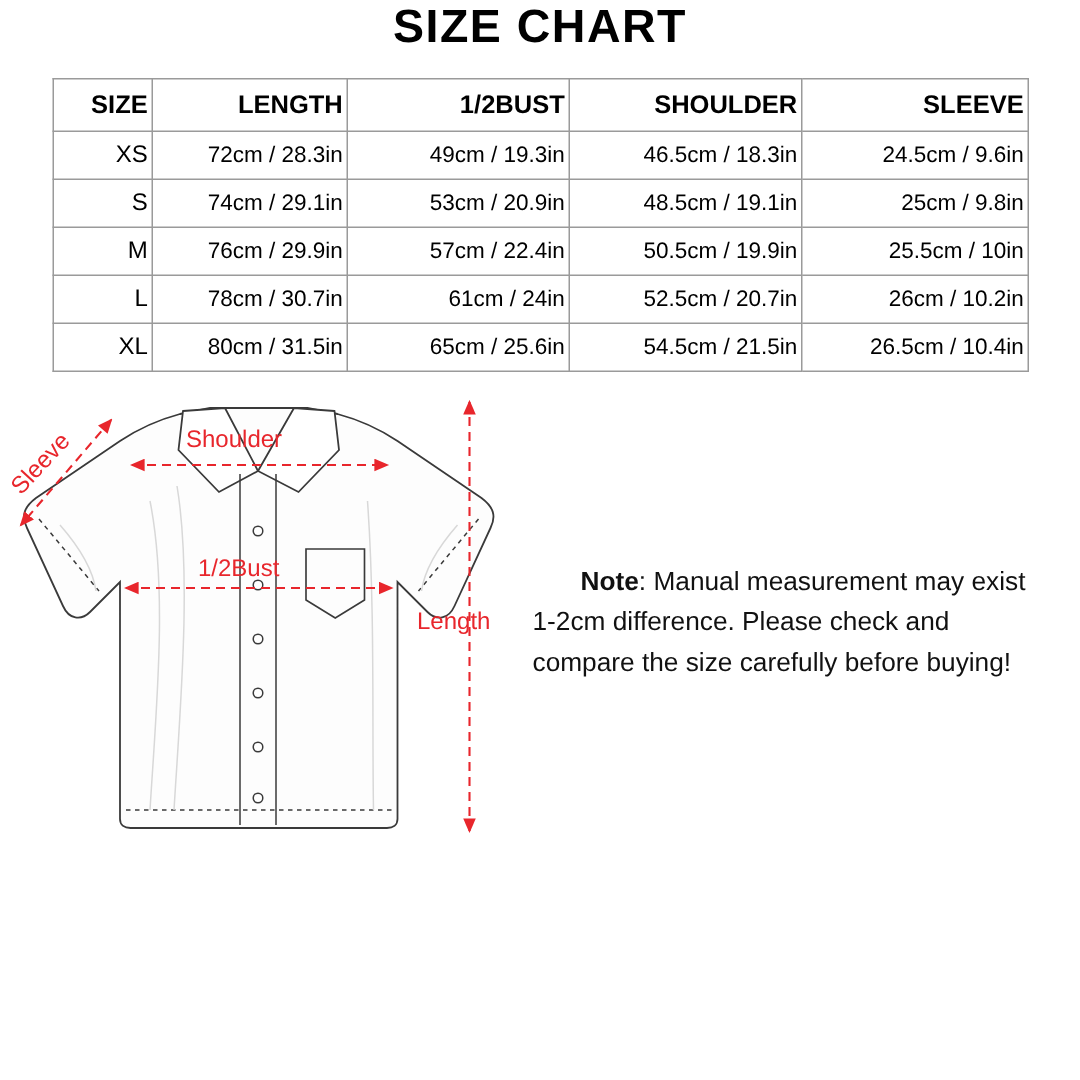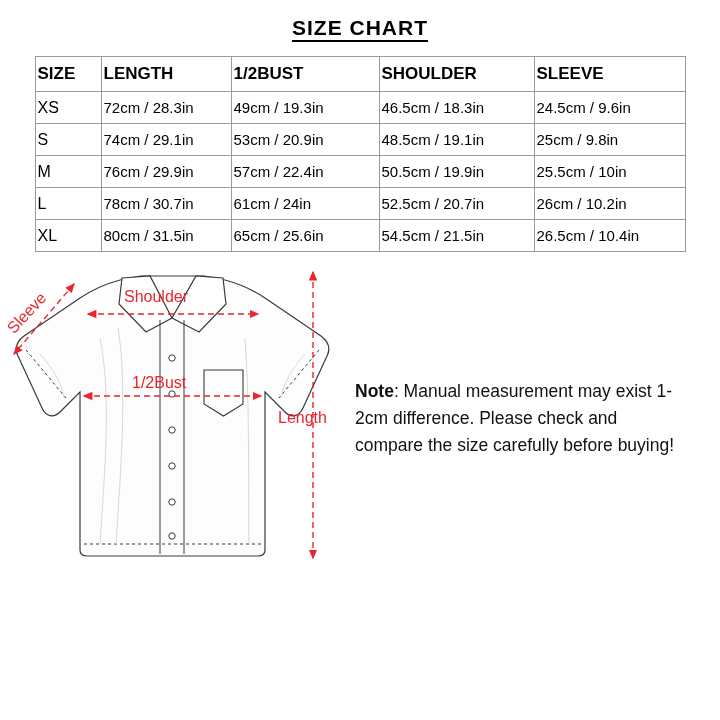--- a/index.html
+++ b/index.html
@@ -15,37 +15,35 @@
     overflow: hidden;
     position: relative;
   }
   .page {
     width: 720px;
     height: 720px;
     position: relative;
   }
   .title {
     text-align: center;
-    font-size: 21px;
+    font-size: 31px;
     font-weight: bold;
     letter-spacing: 1px;
-    padding-top: 16px;
-    text-decoration: underline;
     text-underline-offset: 5px;
   }
   table.size-table {
     border-collapse: collapse;
     margin: 16px auto 0 auto;
     width: 650px;
     table-layout: fixed;
   }
   table.size-table th,
   table.size-table td {
     border: 1px solid #9a9a9a;
-    text-align: left;
+    text-align: right;
     font-size: 15px;
     height: 31px;
     padding: 0 2px;
     white-space: nowrap;
   }
   table.size-table th {
     font-weight: bold;
     font-size: 17px;
     height: 34px;
   }
@@ -74,21 +72,21 @@
   }
   .note {
     position: absolute;
     left: 355px;
     top: 120px;
     width: 330px;
     font-size: 17.5px;
     line-height: 1.55;
     color: #111;
   }
-  .note b { font-weight: bold; }
+  .note b { font-weight: bold; margin-left: 32px; }
 
   .red-label {
     fill: #e8262c;
     font-family: "Liberation Sans", sans-serif;
   }
 </style>
 </head>
 <body>
 
 <div class="page">

